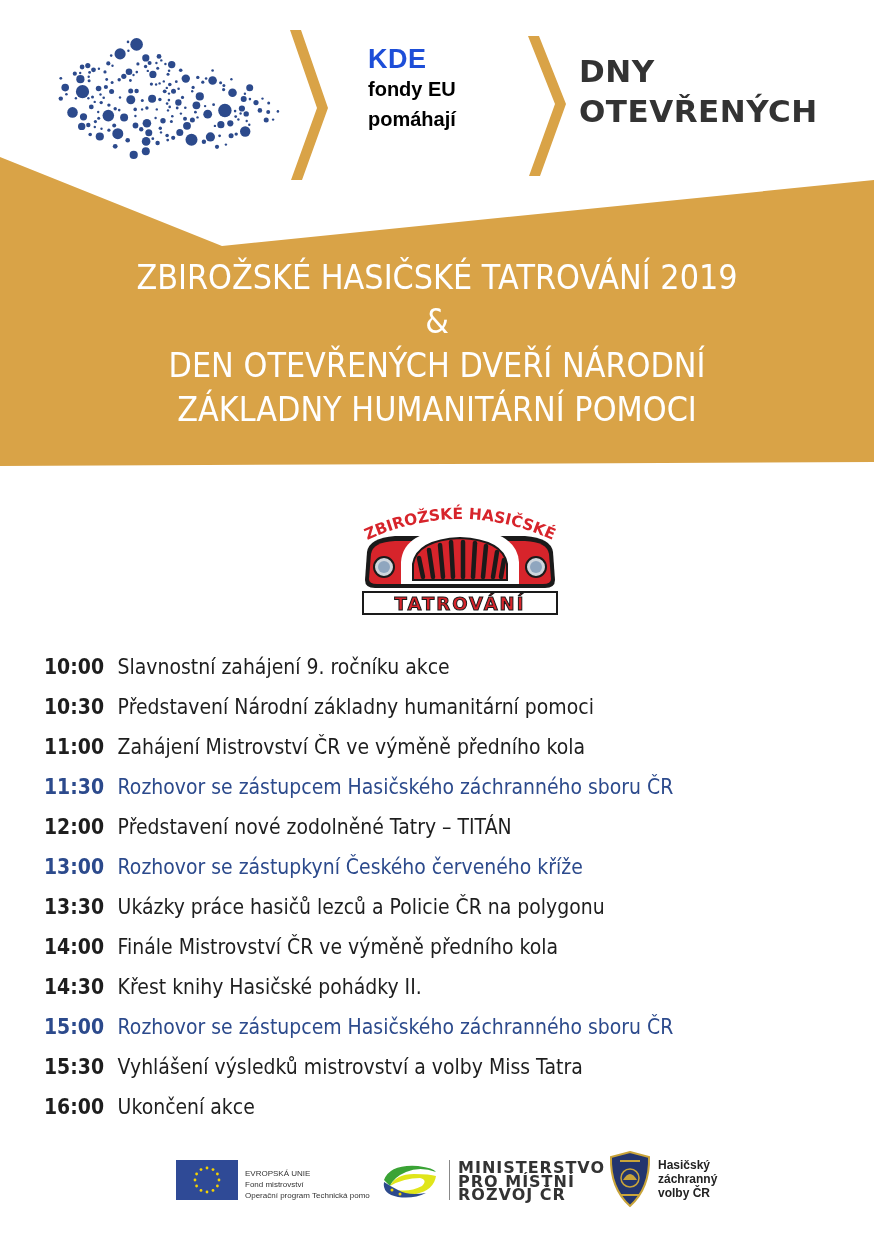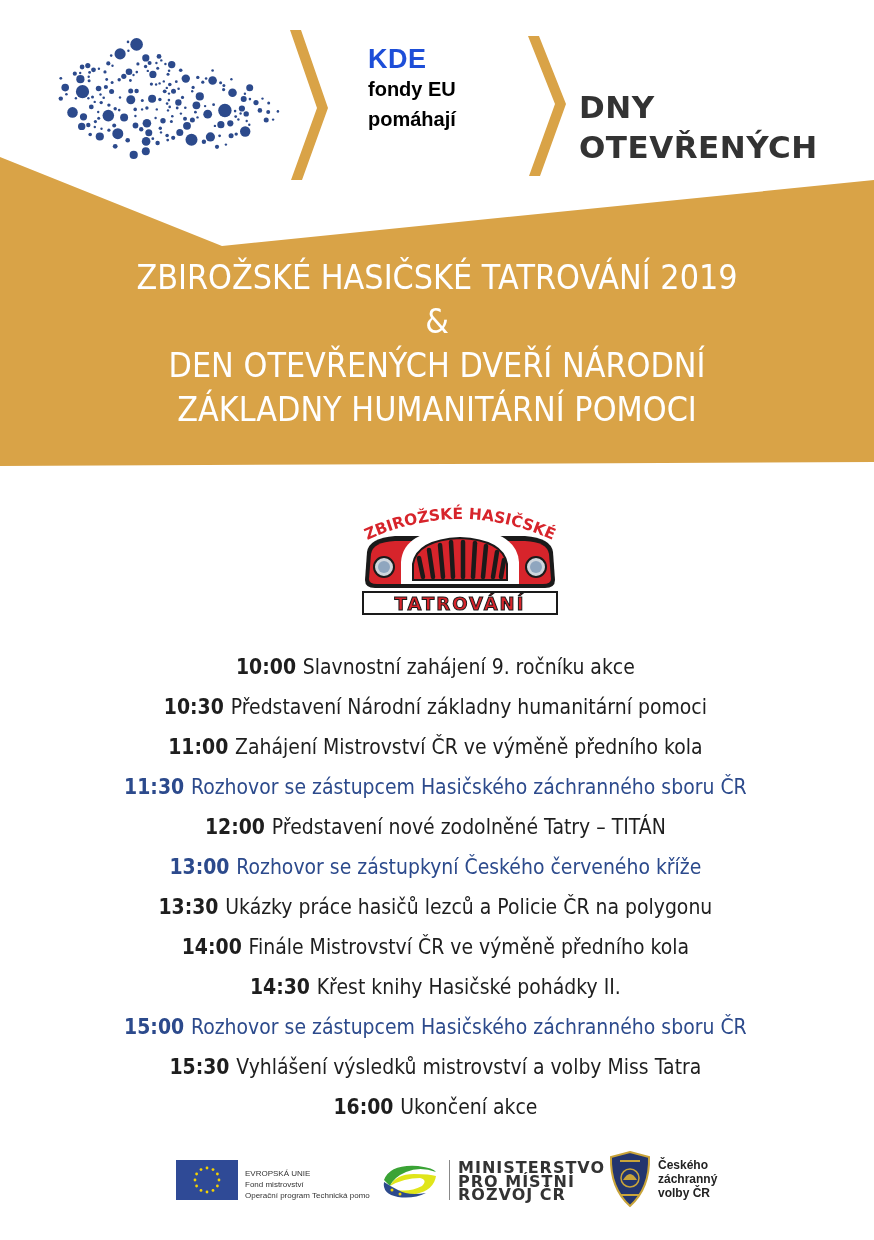--- a/index.html
+++ b/index.html
@@ -9,34 +9,34 @@
 
   
   .map { left: 52px; top: 30px; width: 240px; height: 140px; }
   .chev { width: 40px; height: 150px; }
   .chev1 { left: 288px; top: 30px; }
   .chev2 { left: 526px; top: 36px; }
   .eu-block { left: 368px; top: 44px; line-height: 30px; }
   .eu-kde { color: #1d4ed8; font-weight: bold; font-size: 27px; letter-spacing: 0.5px; }
   .eu-line { color: #000000; font-size: 20px; font-weight: bold; }
   .dod-block { left: 579px; top: 51px; color: #333333; font-weight: bold; font-size: 31px;
-               line-height: 40px; letter-spacing: 0.5px; font-family: "DejaVu Sans", sans-serif; margin-top: 36px; }
+               line-height: 40px; letter-spacing: 0.5px; font-family: "DejaVu Sans", sans-serif; }
 
   
   .banner { left: 0; top: 0; width: 874px; height: 470px; }
   .banner-text { left: 0; top: 256px; width: 874px; text-align: center; color: #ffffff;
                  font-family: "DejaVu Sans", sans-serif; font-size: 33px; line-height: 44px;
                  transform: scaleX(0.92); transform-origin: center; }
   .banner-text div { white-space: nowrap; }
 
   
   .tatra-logo { left: 355px; top: 500px; width: 210px; height: 118px; }
 
   
-  .schedule { left: 64px; top: 650px; width: 800px; text-align: center; }
+  .schedule { left: 44px; top: 650px; width: 800px; }
   .row { height: 40px; line-height: 34px; font-size: 20.5px; white-space: nowrap; color: #1e1e1e;
          font-family: "DejaVu Sans", sans-serif; transform: scaleX(0.92); transform-origin: left; }
   .row .t { font-weight: bold; display: inline-block; width: 80px; }
   .row.hl { color: #2c4a8c; }
 
   
   .eu-flag { left: 176px; top: 1160px; width: 62px; height: 40px; background: #2f4a96; }
   .eu-flag-text { left: 245px; top: 1168px; font-size: 8px; line-height: 11px; color: #333; }
   .mmr-logo { left: 380px; top: 1160px; width: 60px; height: 40px; }
   .mmr-sep { left: 449px; top: 1160px; width: 1px; height: 40px; background: #888; }
@@ -353,16 +353,16 @@
 </div>
 
 <svg class="abs hzs-shield" viewBox="0 0 44 58">
   <path d="M22,2 L41,7 Q42,38 22,56 Q2,38 3,7 Z" fill="#23356e" stroke="#c9a43a" stroke-width="2"></path>
   <circle cx="22" cy="28" r="9" fill="none" stroke="#c9a43a" stroke-width="1.5"></circle>
   <path d="M15,30 Q22,18 29,30 Z" fill="#c9a43a"></path>
   <rect x="12" y="10" width="20" height="2" fill="#c9a43a"></rect>
   <rect x="12" y="44" width="20" height="2" fill="#c9a43a"></rect>
 </svg>
 <div class="abs hzs-text">
-  <div>Českého</div>
+  <div>Hasičský</div>
   <div>záchranný</div>
   <div>volby ČR</div>
 </div>
 
 </body></html>

